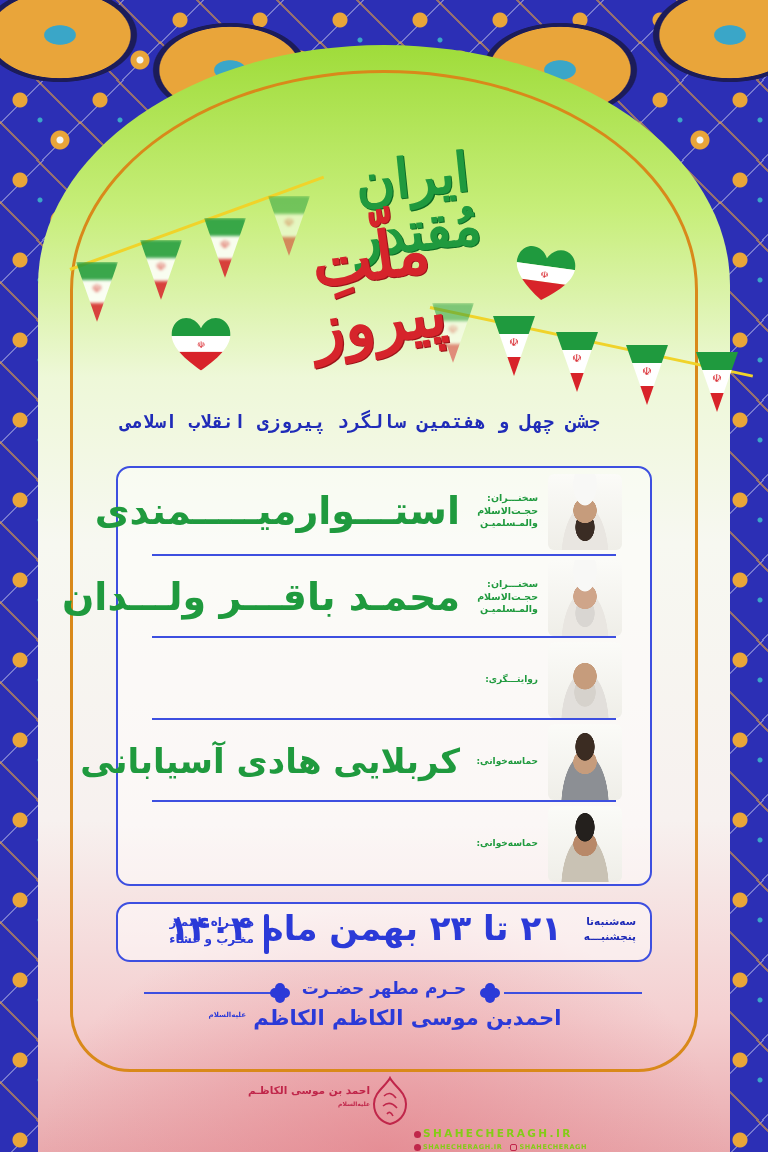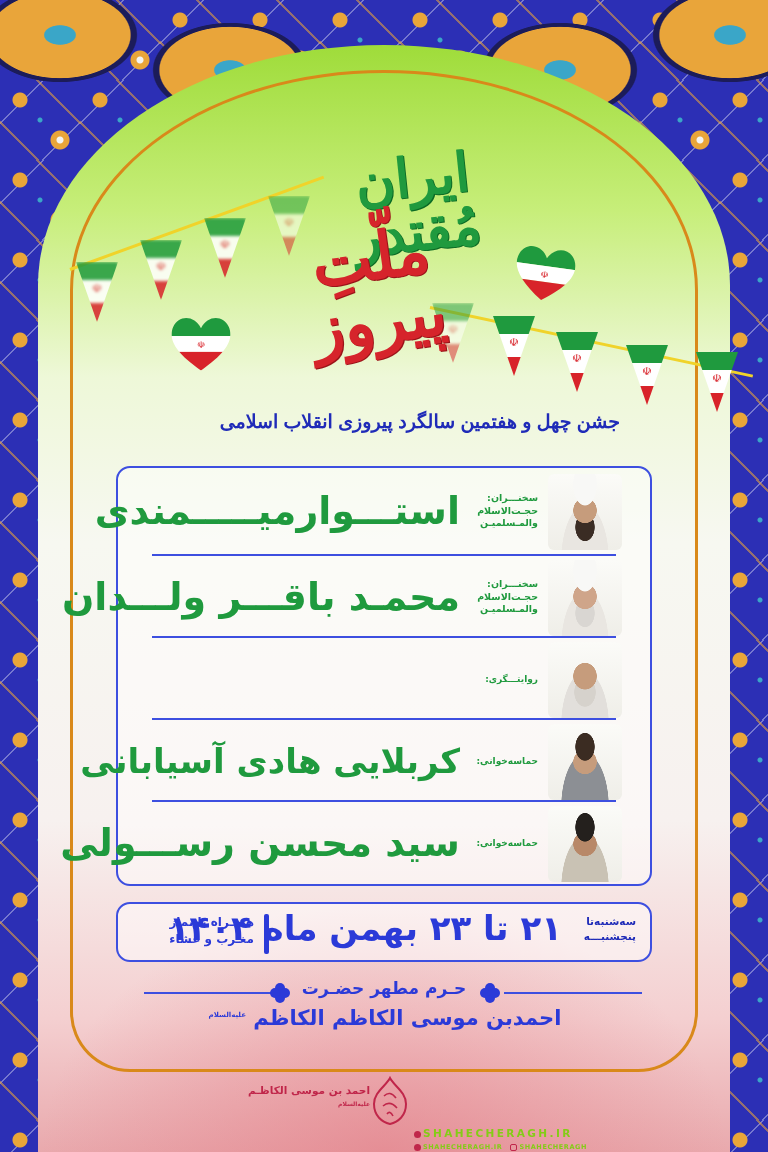--- a/index.html
+++ b/index.html
@@ -79,22 +79,22 @@
     position: absolute; left: 240px; top: 225px; width: 270px;
     text-align: center; direction: rtl;
     font-family: "DejaVu Serif", serif; font-weight: bold;
     font-size: 64px; color: #d6242b; line-height: 1;
     transform: rotate(-8deg);
     text-shadow: 1px 1px 0 #9a1419;
   }
 
   .subtitle {
     position: absolute; left: 100px; top: 410px; width: 520px;
-    text-align: right; direction: rtl;
-    font-family: Liberation Sans, sans-serif; font-weight: bold;
+    text-align: center; direction: rtl;
+    font-family: Liberation Mono, monospace; font-weight: bold;
     font-size: 19px; color: #1f2bb8;
   }
 
   
   .speakers {
     position: absolute; left: 116px; top: 466px; width: 536px; height: 420px;
     border: 2px solid #3d4fe0; border-radius: 14px;
     background: rgba(255,255,255,0.45);
   }
   .speaker {
@@ -327,21 +327,20 @@
     </div>
     <div class="name long">کربلایی هادی آسیابانی</div>
   </div>
   <div class="divider" style="top:332px"></div>
 
   <div class="speaker" style="top:334px">
     <div class="photo civ" style="background: radial-gradient(ellipse at 50% 28%, #24201d 0 18%, transparent 19%), radial-gradient(ellipse at 50% 50%, #b88868 0 22%, transparent 23%), radial-gradient(ellipse at 50% 110%, #c9c2b4 0 45%, transparent 46%), linear-gradient(180deg,#fbfbf8,#efeee8);"></div>
     <div class="role single">
       <span>حماسه‌خوانی:</span>
     </div>
-    <div class="name">سید محسن رســـولی</div>
   </div>
 </div>
 
 <div class="datebox">
   <div class="days">
     <div>سه‌شنبه‌تا</div>
     <div>پنجشنبـــه</div>
   </div>
   <div class="date">۲۱ تا ۲۳ بهمن ماه ۱۴۰۴</div>
   <div class="sep"></div>

